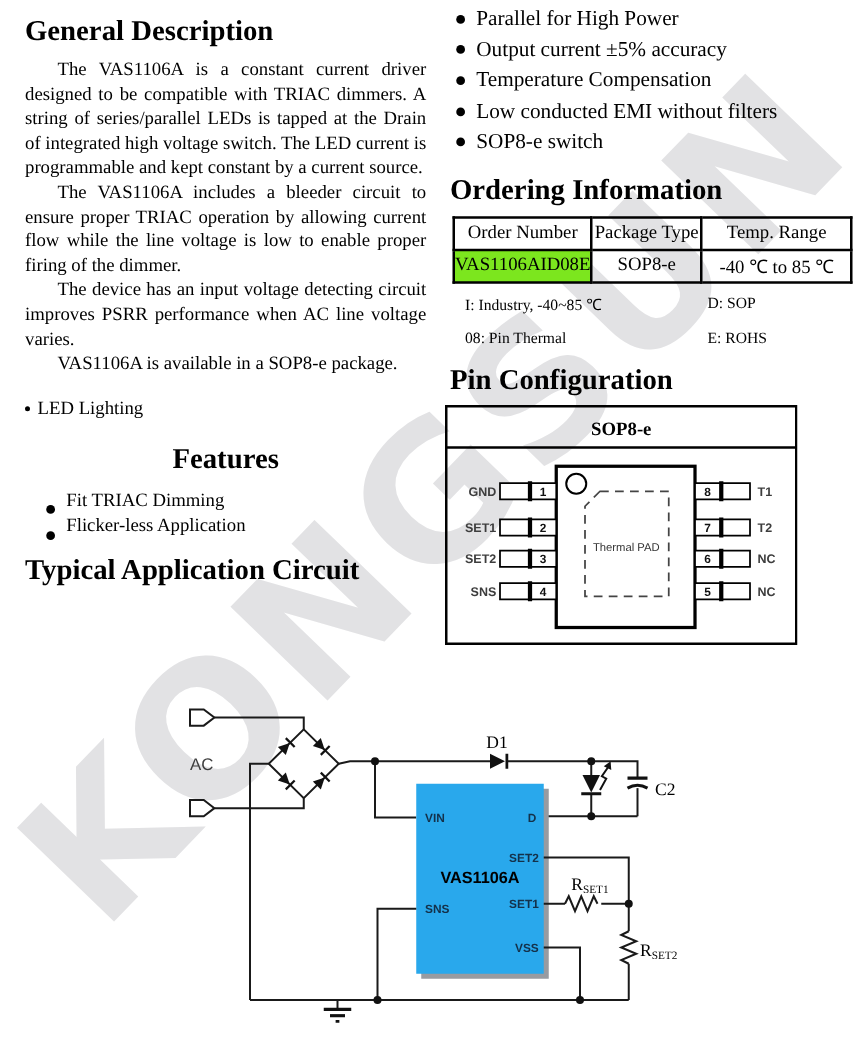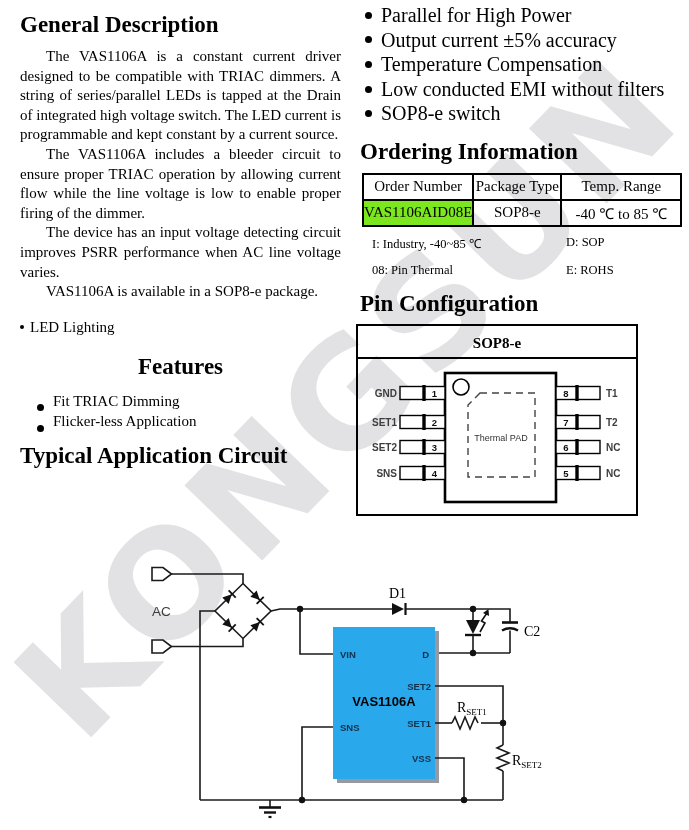--- a/index.html
+++ b/index.html
@@ -19,21 +19,21 @@
   #h-features{margin:19px 0 0;text-align:center;}
   #h-typical{margin:13px 0 0;}
   #h-ordering{margin:15px 0 0;}
   #h-pinconf{margin:15px 0 0;}
   p.body{font-size:15px;line-height:19.6px;text-align:justify;text-indent:26px;margin:0;}
   .app-line{margin-top:16px;font-size:15px;line-height:19px;display:flex;align-items:center;}
   .tiny-bullet{width:4px;height:4px;border-radius:50%;background:#000;margin-right:6px;flex:0 0 auto;}
   .feat-list{margin-top:13px;}
   .feat-item{font-size:15px;line-height:20.5px;display:flex;align-items:flex-end;padding-left:17px;}
   .dot{width:7px;height:7px;border-radius:50%;background:#000;margin-right:9px;flex:0 0 auto;}
-  .rfeat{font-size:20px;line-height:24.6px;display:flex;align-items:center;padding-left:5px;text-align:center;}
+  .rfeat{font-size:17px;line-height:24.6px;display:flex;align-items:center;padding-left:5px;text-align:center;}
   .rfeat:first-child{margin-top:3px;}
   
   table.order{border-collapse:collapse;margin-top:10px;margin-left:2px;}
   table.order th,table.order td{border:2px solid #000;text-align:center;
       font-size:15px;font-weight:normal;padding:0;height:24px;background:transparent;}
   .c1{width:108px;} .c2{width:86px;} .c3{width:118px;font-family:Liberation Serif, serif;}
   .notes{margin-top:8px;padding-left:12px;display:grid;grid-template-columns:194px 1fr;
          row-gap:11px;font-size:12.5px;}
   
   svg.pincfg{margin-top:9px;margin-left:-4px;display:block;}

